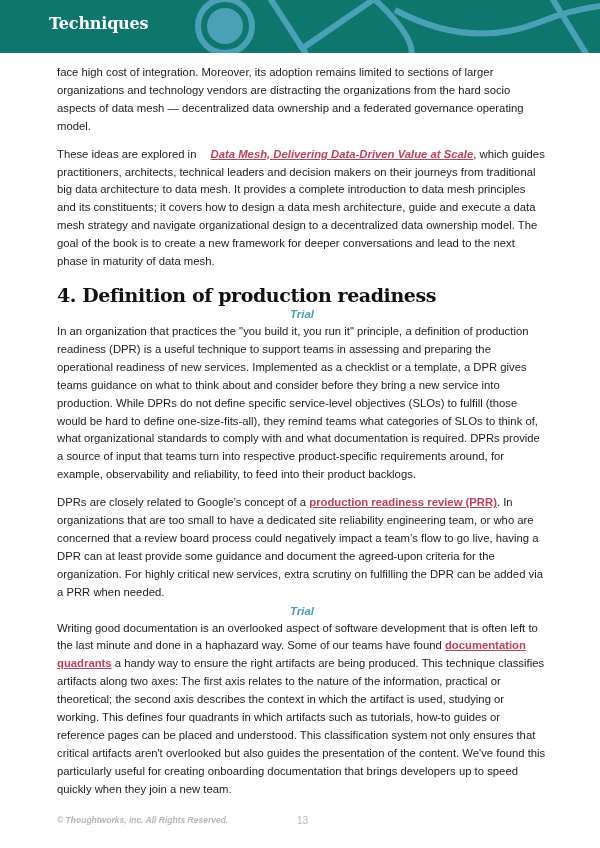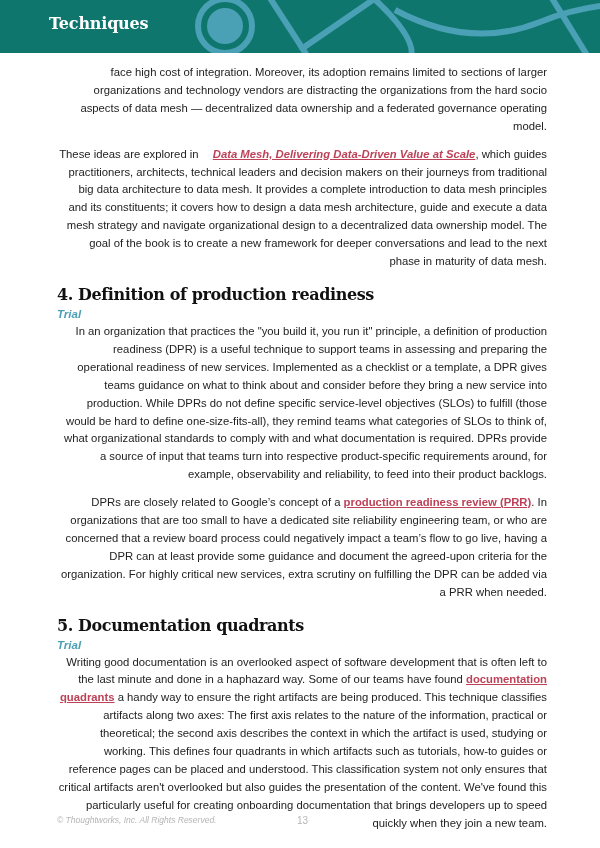--- a/index.html
+++ b/index.html
@@ -10,32 +10,32 @@
   .banner {
     position: absolute; left: 0; top: 0; width: 600px; height: 53px; background: #0f766e; overflow: hidden;
   }
   .banner svg { position: absolute; left: 0; top: 0; }
   .banner-title {
     position: absolute; left: 49px; top: 14px; font-family: "DejaVu Serif", serif; font-weight: bold;
     font-size: 16px; color: #ffffff; letter-spacing: -0.2px;
   }
   .content { position: absolute; left: 57px; top: 64px; width: 490px; }
   p {
-    margin: 0; font-size: 11.3px; line-height: 17.9px; color: #222; text-align: right;
+    margin: 0; font-size: 11.3px; line-height: 17.9px; color: #222;
   }
   p + p { margin-top: 10px; }
   .link { color: #bd4257; text-decoration: underline; font-weight: bold; }
   .link.italic { font-style: italic; padding-left: 11px; }
   h2 {
-    margin: 14px 0 0 0; font-family: "DejaVu Serif", serif; font-weight: bold; font-size: 16px;
+    margin: 14px 0 0 0; font-family: "DejaVu Serif", serif; font-weight: bold; font-size: 19px;
     line-height: 20px; color: #111; letter-spacing: -0.4px;
   }
-  .ring { font-style: italic; font-weight: bold; color: #4aa0b5; font-size: 11.5px; line-height: 17px; margin-top: 1px; }
+  .ring { font-style: italic; font-weight: bold; color: #4aa0b5; font-size: 11.5px; line-height: 17px; margin-top: 1px; text-align: center; }
   .footer {
-    position: absolute; left: 57px; top: 815px; font-size: 8.5px; color: #b5b5b5; font-style: italic;
+    position: absolute; left: 57px; top: 815px; font-size: 8.5px; color: #b5b5b5; font-style: italic; font-weight: bold;
   }
   .page-no { position: absolute; left: 297px; top: 815px; font-size: 10px; color: #b5b5b5; }
 </style>
 </head>
 <body>
 
 <div class="banner">
   <svg width="600" height="53" viewBox="0 0 600 53">
     <circle cx="225" cy="26" r="27" fill="none" stroke="#4aa0b5" stroke-width="6"></circle>
     <circle cx="225" cy="26" r="18" fill="#4aa0b5"></circle>
@@ -50,19 +50,18 @@
 
 <div class="content">
   <p>face high cost of integration. Moreover, its adoption remains limited to sections of larger organizations and technology vendors are distracting the organizations from the hard socio aspects of data mesh — decentralized data ownership and a federated governance operating model.</p>
   <p><span>These ideas are explored in </span><span class="link italic">Data Mesh, Delivering Data-Driven Value at Scale</span><span>, which guides practitioners, architects, technical leaders and decision makers on their journeys from traditional big data architecture to data mesh. It provides a complete introduction to data mesh principles and its constituents; it covers how to design a data mesh architecture, guide and execute a data mesh strategy and navigate organizational design to a decentralized data ownership model. The goal of the book is to create a new framework for deeper conversations and lead to the next phase in maturity of data mesh.</span></p>
 
   <h2>4. Definition of production readiness</h2>
   <div class="ring">Trial</div>
   <p>In an organization that practices the "you build it, you run it" principle, a definition of production readiness (DPR) is a useful technique to support teams in assessing and preparing the operational readiness of new services. Implemented as a checklist or a template, a DPR gives teams guidance on what to think about and consider before they bring a new service into production. While DPRs do not define specific service-level objectives (SLOs) to fulfill (those would be hard to define one-size-fits-all), they remind teams what categories of SLOs to think of, what organizational standards to comply with and what documentation is required. DPRs provide a source of input that teams turn into respective product-specific requirements around, for example, observability and reliability, to feed into their product backlogs.</p>
   <p><span>DPRs are closely related to Google’s concept of a </span><span class="link">production readiness review (PRR)</span><span>. In organizations that are too small to have a dedicated site reliability engineering team, or who are concerned that a review board process could negatively impact a team’s flow to go live, having a DPR can at least provide some guidance and document the agreed-upon criteria for the organization. For highly critical new services, extra scrutiny on fulfilling the DPR can be added via a PRR when needed.</span></p>
 
-  <h2>5. Documentation quadrants</h2>
   <div class="ring">Trial</div>
   <p><span>Writing good documentation is an overlooked aspect of software development that is often left to the last minute and done in a haphazard way. Some of our teams have found </span><span class="link">documentation quadrants</span><span> a handy way to ensure the right artifacts are being produced. This technique classifies artifacts along two axes: The first axis relates to the nature of the information, practical or theoretical; the second axis describes the context in which the artifact is used, studying or working. This defines four quadrants in which artifacts such as tutorials, how-to guides or reference pages can be placed and understood. This classification system not only ensures that critical artifacts aren't overlooked but also guides the presentation of the content. We've found this particularly useful for creating onboarding documentation that brings developers up to speed quickly when they join a new team.</span></p>
 </div>
 
 <div class="footer">© Thoughtworks, Inc. All Rights Reserved.</div>
 <div class="page-no">13</div>
 
 </body></html>

